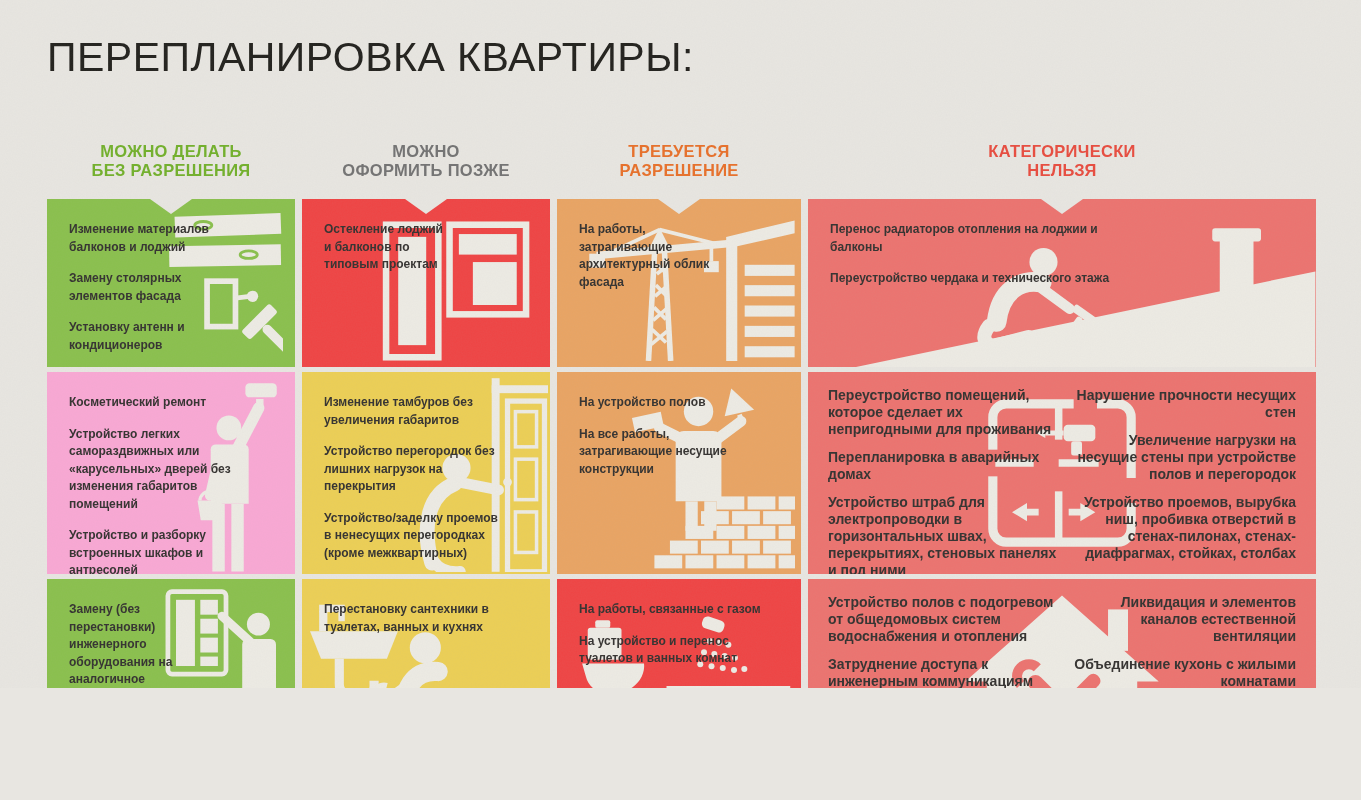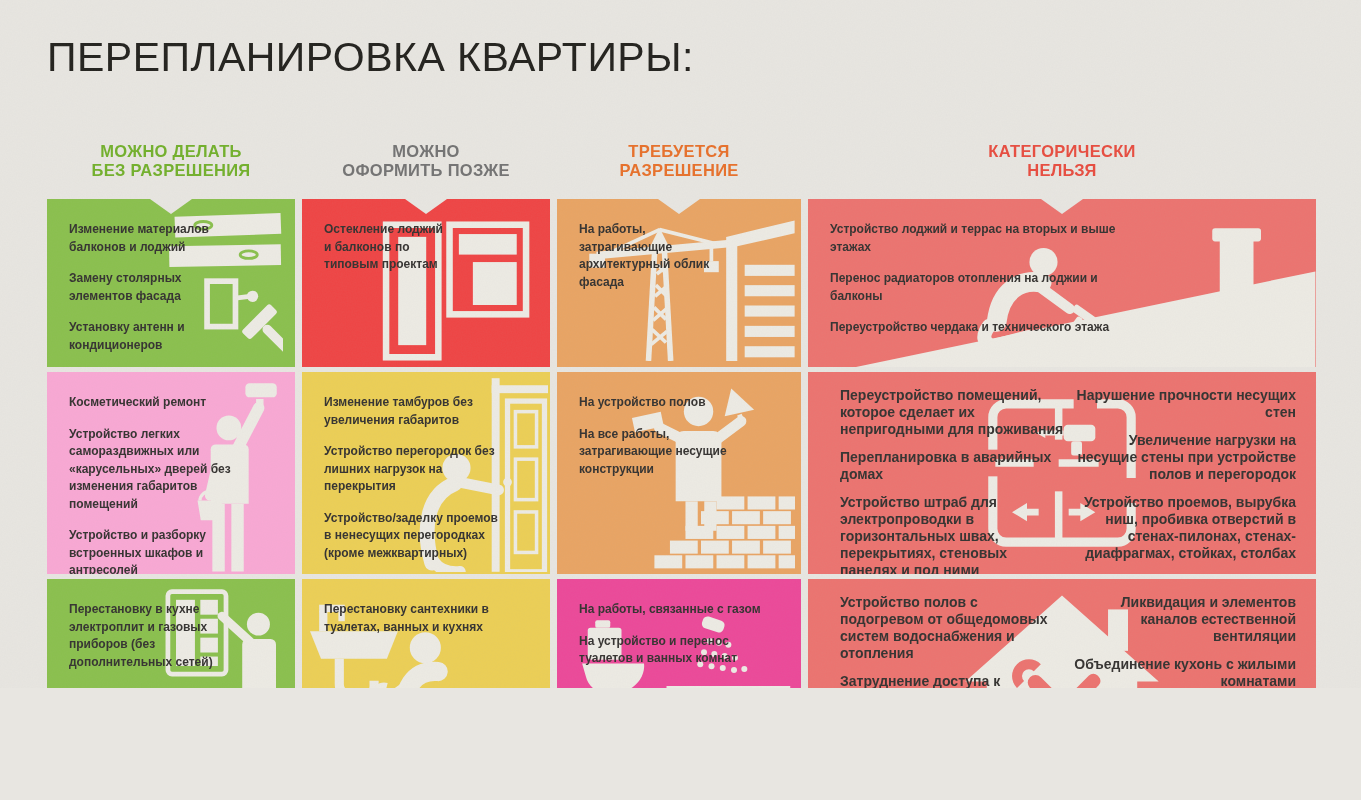--- a/index.html
+++ b/index.html
@@ -27,21 +27,21 @@
   .notch{position:absolute;top:0;left:50%;transform:translateX(-50%);width:0;height:0;
          border-left:21px solid transparent;border-right:21px solid transparent;
          border-top:15px solid var(--bg);z-index:3;}
   .cell-text{position:relative;z-index:2;padding:22px 23px 10px 22px;
              color:var(--ink);font-weight:700;font-size:12px;line-height:17.5px;}
   .cell-item{margin:0 0 14px 0;}
   .cell-icon{position:absolute;z-index:1;}
   .cell-icon svg{width:100%;height:100%;display:block;}
   
   .cell.split{display:grid;grid-template-columns:1fr 1fr;column-gap:8px;
-              padding:15px 20px 6px 32px;}
+              padding:15px 20px 6px 20px;}
   .cell.split .cell-text{padding:0;font-size:14px;line-height:17px;}
   .cell.split .cell-text .cell-item{margin:0 0 11px 0;}
   .cell.split .cell-text.right{grid-column:2;text-align:right;}
   .cell.split .cell-text.left{grid-column:1;}
   
   [data-cellpos="c0-r0"] .cell-item{max-width:152px;}
   [data-cellpos="c0-r1"] .cell-item{max-width:186px;}
   [data-cellpos="c0-r2"] .cell-item:first-child{max-width:152px;}
   [data-cellpos="c1-r0"] .cell-item{max-width:126px;}
   [data-cellpos="c1-r1"] .cell-item{max-width:178px;}
@@ -172,21 +172,20 @@
 <path d="M160,112 C164,78 186,66 208,70" fill="none" stroke="#edebe4" stroke-width="21" stroke-linecap="round"></path>
 <line x1="208" y1="76" x2="238" y2="98" stroke="#edebe4" stroke-width="11" stroke-linecap="round"></line>
 <g transform="rotate(35 250 106)" fill="#edebe4">
               <rect x="238" y="98" width="28" height="9" rx="2"></rect>
               <rect x="247" y="107" width="7" height="22" rx="3"></rect>
             </g>
 <path d="M152,116 q-12,16 4,22 l38,-10" fill="none" stroke="#edebe4" stroke-width="15" stroke-linecap="round"></path>
           </svg>
         </div>
         <div class="cell-text">
-          <p class="cell-item">Устройство лоджий и террас на вторых и выше этажах</p>
           <p class="cell-item">Перенос радиаторов отопления на лоджии и балконы</p>
           <p class="cell-item">Переустройство чердака и технического этажа</p>
         </div>
       </div>
       <div class="cell" data-cellpos="c0-r1" style="background: #f9a8d4;">
         <div class="cell-icon" data-icon-name="painter-roller-icon" style="color: rgb(138, 192, 77);">
           <svg viewBox="0 0 130 235" preserveAspectRatio="xMidYMid meet">
 <rect x="80" y="4" width="38" height="17" rx="5" fill="#edebe4"></rect>
 <rect x="93" y="23" width="9" height="11" fill="#edebe4"></rect>
 <circle cx="60" cy="58" r="15" fill="#edebe4"></circle>
@@ -313,20 +312,21 @@
 <rect x="52" y="72" width="26" height="22" fill="#edebe4"></rect>
             <rect x="52" y="100" width="26" height="14" fill="#edebe4"></rect>
 <circle cx="138" cy="52" r="17" fill="#edebe4"></circle>
 <line x1="126" y1="78" x2="84" y2="40" stroke="#edebe4" stroke-width="13" stroke-linecap="round"></line>
 <path d="M122,74 h34 a8,8 0 0 1 8,8 v76 h-50 v-76 a8,8 0 0 1 8,-8 z" fill="#edebe4"></path>
 <rect x="117" y="158" width="15" height="64" fill="#edebe4"></rect>
             <rect x="141" y="158" width="15" height="64" fill="#edebe4"></rect>
           </svg>
         </div>
         <div class="cell-text">
+          <p class="cell-item">Замену (без перестановки) инженерного оборудования на аналогичное</p>
           <p class="cell-item">Перестановку в кухне электроплит и газовых приборов (без дополнительных сетей)</p>
         </div>
       </div>
       <div class="cell" data-cellpos="c1-r2" style="background: rgb(236, 207, 85);">
         <div class="cell-icon" data-icon-name="plumber-sink-icon" style="color: rgb(236, 207, 85);">
           <svg viewBox="0 0 240 165" preserveAspectRatio="xMidYMid meet">
 <path d="M2,44 h96 l-12,30 h-72 z" fill="#edebe4"></path>
 <rect x="12" y="22" width="9" height="22" fill="#edebe4"></rect>
             <rect x="12" y="15" width="28" height="8" fill="#edebe4"></rect>
 <rect x="33" y="23" width="7" height="10" fill="#edebe4"></rect>
@@ -336,21 +336,21 @@
 <line x1="118" y1="96" x2="93" y2="114" stroke="#edebe4" stroke-width="11" stroke-linecap="round"></line>
 <path d="M86,104 a11,11 0 1 0 3,20" fill="none" stroke="#edebe4" stroke-width="7"></path>
 <line x1="116" y1="146" x2="156" y2="128" stroke="#edebe4" stroke-width="17" stroke-linecap="round"></line>
 <line x1="157" y1="128" x2="161" y2="155" stroke="#edebe4" stroke-width="13" stroke-linecap="round"></line>
           </svg>
         </div>
         <div class="cell-text">
           <p class="cell-item">Перестановку сантехники в туалетах, ванных и кухнях</p>
         </div>
       </div>
-      <div class="cell" data-cellpos="c2-r2" style="background: #ec4899;">
+      <div class="cell" data-cellpos="c2-r2" style="background: #ef4444;">
         <div class="cell-icon" data-icon-name="toilet-bathtub-icon" style="color: rgb(233, 164, 99);">
           <svg viewBox="0 0 240 160" preserveAspectRatio="xMidYMid meet">
 <g fill="#edebe4">
 <rect x="20" y="36" width="36" height="34" rx="3"></rect>
               <rect x="28" y="28" width="16" height="8" rx="2"></rect>
 <path d="M14,74 h66 a36,30 0 0 1 -44,32 c-10,-3 -16,-10 -18,-18 z"></path>
 <path d="M36,104 h22 v12 h8 v10 h-38 v-10 h8 z"></path>
 <rect x="142" y="26" width="24" height="13" rx="5" transform="rotate(18 154 32)"></rect>
 <circle cx="150" cy="50" r="3.2"></circle>
               <circle cx="160" cy="52" r="3.2"></circle>

